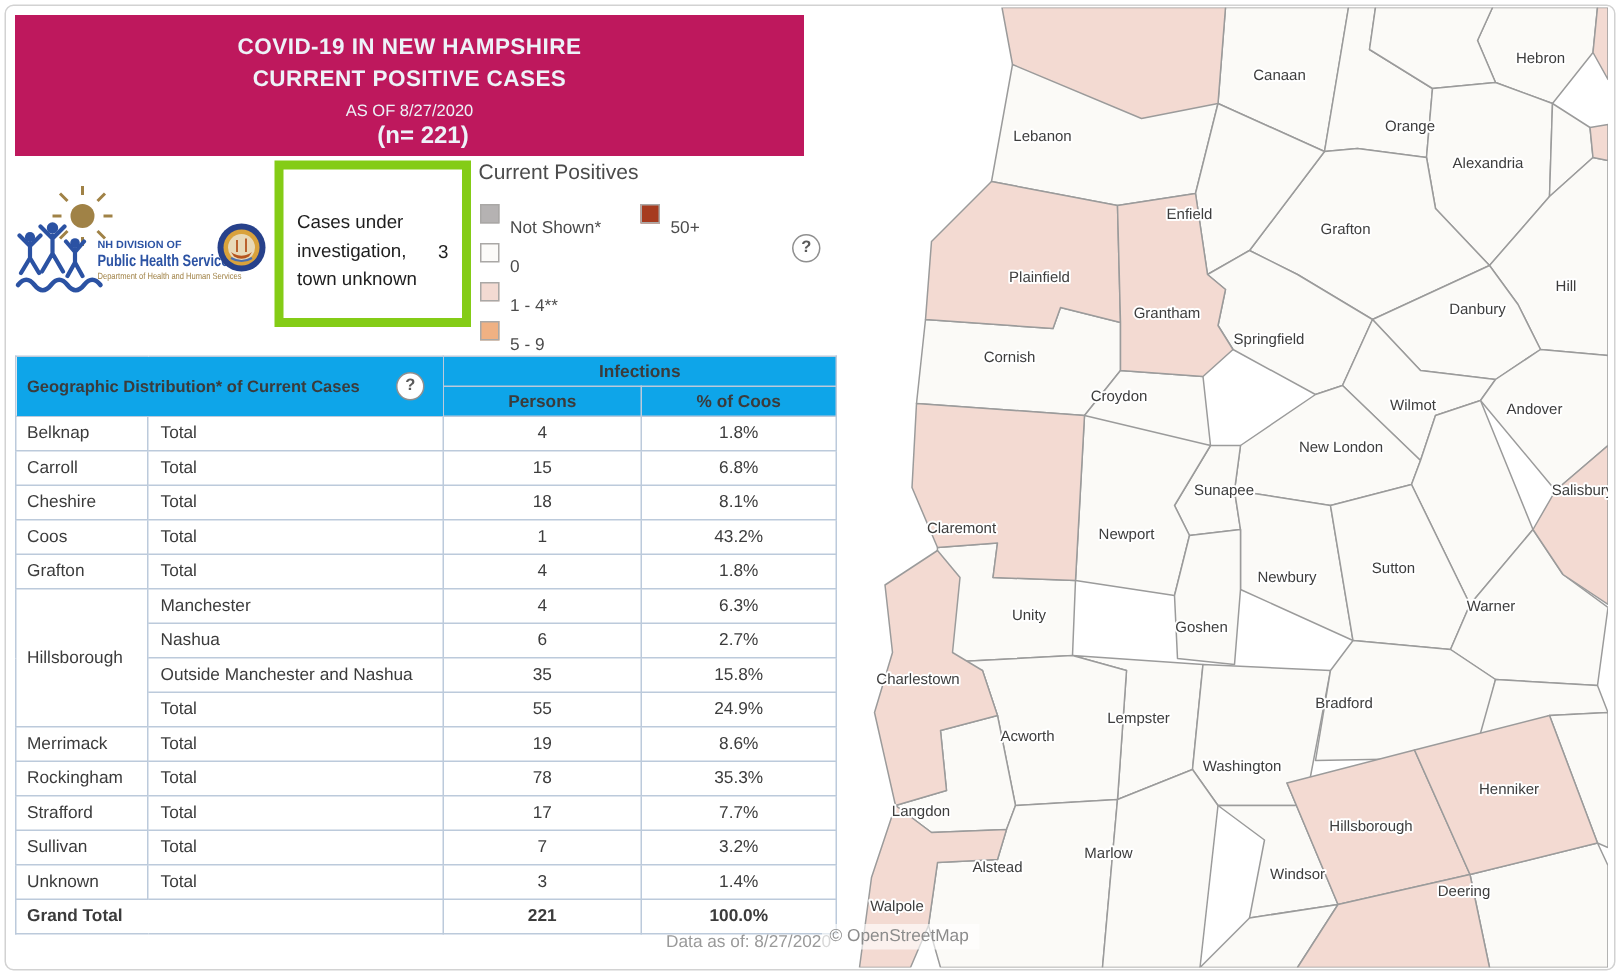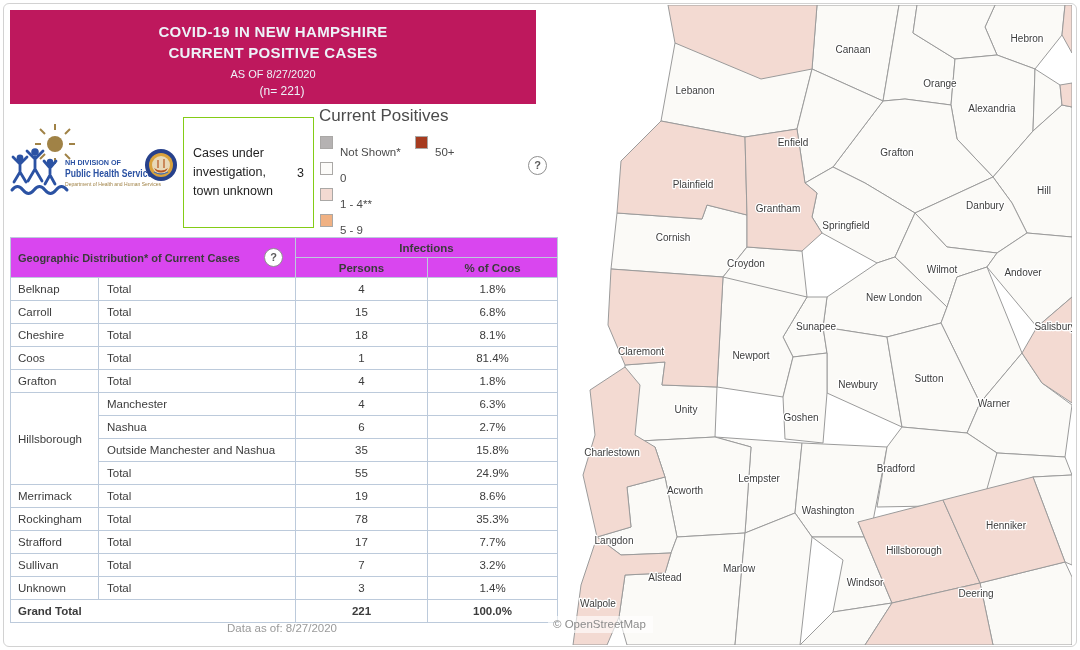--- a/index.html
+++ b/index.html
@@ -4,57 +4,57 @@
 <style>
   html,body{margin:0;padding:0;background:#fff;}
   body{width:1080px;height:650px;position:relative;font-family:"Liberation Sans",sans-serif;overflow:hidden;}
   .frame{position:absolute;inset:3px;border:1px solid #d2d2d2;border-radius:6px;pointer-events:none;z-index:50;}
 
   
   .banner{position:absolute;left:10px;top:10px;width:526px;height:94px;background:#be185d;color:#EDF2F8;text-align:center;}
   .banner .l1,.banner .l2{font-size:15px;font-weight:bold;letter-spacing:.3px;line-height:21px;}
   .banner .l1{padding-top:11px;}
   .banner .l3{font-size:11px;font-weight:normal;line-height:17px;margin-top:3px;}
-  .banner .l4{font-size:12px;font-weight:normal;line-height:16px;margin-left:18px;}
+  .banner .l4{font-size:16px;font-weight:bold;line-height:16px;margin-left:18px;}
 
   
   .logo{position:absolute;left:8px;top:122px;width:172px;height:98px;}
 
   
-  .inv-box{position:absolute;left:183px;top:117px;width:131px;height:111px;border:1px solid #84cc16;box-sizing:border-box;background:#fff;}
+  .inv-box{position:absolute;left:183px;top:107px;width:131px;height:111px;border:6px solid #84cc16;box-sizing:border-box;background:#fff;}
   .inv-box .txt{position:absolute;left:9px;top:26px;width:88px;font-size:12.5px;line-height:19px;color:#1e1e1e;}
   .inv-box .val{position:absolute;right:9px;top:48px;font-size:12.5px;color:#1e1e1e;}
 
   
   .legend{position:absolute;left:319px;top:106px;width:210px;}
-  .legend .lg-title{font-size:17px;color:#4b4b4b;margin-bottom:7px;}
+  .legend .lg-title{font-size:14px;color:#4b4b4b;margin-bottom:7px;}
   .lg-col{position:absolute;top:23px;left:1px;}
-  .lg-col.c2{left:96px;}
+  .lg-col.c2{left:108px;}
   .lg-row{height:26px;display:flex;align-items:center;}
   .sw{width:13px;height:13px;border:1px solid #aaa8a6;box-sizing:border-box;margin-right:7px;flex:0 0 13px;}
   .lg-lb{font-size:11.5px;color:#4b4b4b;white-space:nowrap;margin-top:20px;}
 
   
   .help{position:absolute;width:19px;height:19px;border:1px solid #8f8f8f;border-radius:50%;box-sizing:border-box;
         font-size:11px;font-weight:bold;color:#5a5a5a;text-align:center;line-height:17px;background:#fff;}
   .help.map-help{left:528px;top:156px;}
   .help.tbl-help{position:absolute;left:253px;top:10px;}
 
   
   .geo-table{position:absolute;left:10px;top:237px;width:547px;border-collapse:collapse;table-layout:fixed;}
   .geo-table td,.geo-table th{border:1px solid #bccadb;font-size:11.5px;color:#3c3c3c;padding:0;box-sizing:border-box;}
-  .geo-table thead th{background:#d946ef;font-weight:bold;color:#3b3b3b;}
+  .geo-table thead th{background:#0ea5e9;font-weight:bold;color:#3b3b3b;}
   .geo-table .title-cell{text-align:left;padding-left:7px;font-size:11px;position:relative;}
   .geo-table thead tr{height:20px;}
   .geo-table tbody tr{height:23px;}
   .geo-table td.county{padding-left:7px;vertical-align:middle;}
   .geo-table td.sub{padding-left:8px;}
   .geo-table td.num{text-align:center;}
   .geo-table .gt td{font-weight:bold;margin-top:40px;}
-  .asof{position:absolute;left:10px;top:622px;width:544px;text-align:center;font-size:11.5px;color:#9a9a9a;}
+  .asof{position:absolute;left:10px;top:622px;width:544px;text-align:right;font-size:11.5px;color:#9a9a9a;}
 
   
   .mapbox{position:absolute;left:565px;top:5px;width:507px;height:640px;overflow:hidden;}
   .town-label{font-size:10px;fill:#3d3d3d;text-anchor:middle;paint-order:stroke;stroke:#ffffff;stroke-width:2.6px;stroke-linejoin:round;font-family:"Liberation Sans",sans-serif;}
   .osm{position:absolute;left:548px;top:616px;padding:2px 7px 3px 5px;background:rgba(255,255,255,.62);color:#8c8c8c;font-size:11.5px;z-index:20;}
 </style>
 </head>
 <body>
 
 <div class="frame"></div>
@@ -176,21 +176,21 @@
       <tr>
         <td class="county" rowspan="1">Cheshire</td>
         <td class="sub">Total</td>
         <td class="num">18</td>
         <td class="num">8.1%</td>
       </tr>
       <tr>
         <td class="county" rowspan="1">Coos</td>
         <td class="sub">Total</td>
         <td class="num">1</td>
-        <td class="num">81.4%</td>
+        <td class="num">43.2%</td>
       </tr>
       <tr>
         <td class="county" rowspan="1">Grafton</td>
         <td class="sub">Total</td>
         <td class="num">4</td>
         <td class="num">1.8%</td>
       </tr>
       <tr>
         <td class="county" rowspan="4">Hillsborough</td>
         <td class="sub">Manchester</td>

